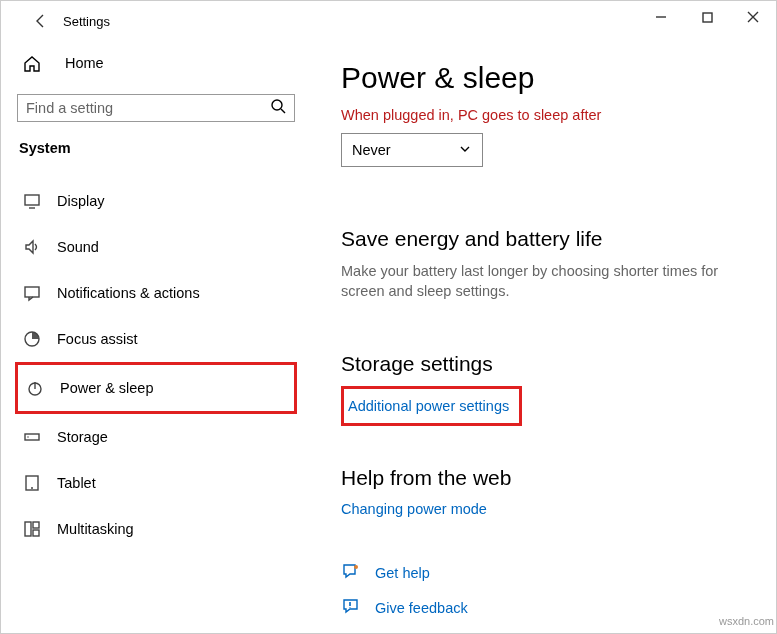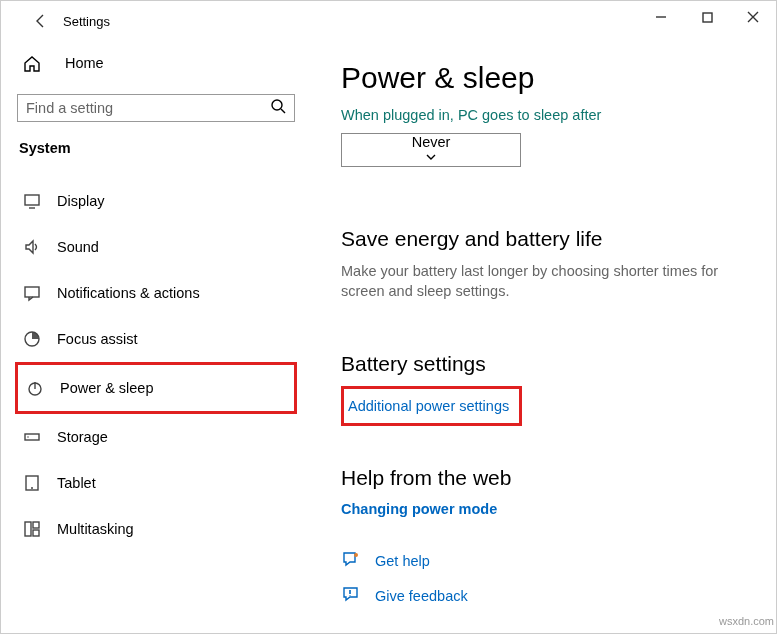--- a/index.html
+++ b/index.html
@@ -14,22 +14,22 @@
 .home-row { display: flex; align-items: flex-start; gap: 24px; padding: 6px 8px 14px 8px; font-size: 14.5px; }
 .search { display: flex; align-items: center; border: 1px solid #999; height: 28px; padding: 0 8px; margin: 4px 2px 18px 2px; }
 .search input { flex: 1; border: none; outline: none; font-size: 14.5px; color: #555; background: transparent; }
 .search input::placeholder { color: #666; }
 .section-label { font-weight: 600; font-size: 14.5px; padding: 0 8px 22px 4px; }
 .nav-item { display: flex; align-items: center; gap: 16px; padding: 14px 8px; font-size: 14.5px; position: relative; }
 .nav-item .ico { width: 18px; display:flex; align-items:center; justify-content:center; color:#444; }
 .nav-item.selected { border: 3px solid #e02020; }
 .content { flex: 1; padding: 20px 30px 0 30px; overflow: hidden; }
 .content h1 { font-weight: 400; font-size: 30px; margin-bottom: 12px; }
-.subtext { font-size: 14.5px; color: #0f766e; margin-bottom: 10px; }
-.select-box { display: flex; align-items: center; justify-content: space-between; border: 1px solid #888; width: 180px; height: 34px; padding: 0 10px; font-size: 14.5px; margin-bottom: 60px; flex-direction: column; }
+.subtext { font-size: 14.5px; color: #b91c1c; margin-bottom: 10px; }
+.select-box { display: flex; align-items: center; justify-content: space-between; border: 1px solid #888; width: 142px; height: 34px; padding: 0 10px; font-size: 14.5px; margin-bottom: 60px; }
 .content h2 { font-weight: 400; font-size: 21px; margin-bottom: 10px; }
 .desc { font-size: 14.5px; color: #666; line-height: 1.4; margin-bottom: 50px; max-width: 380px; }
 .link { color: #0067c0; font-size: 14.5px; display: inline-block; }
 .link-highlight { border: 3px solid #e02020; padding: 8px 10px 8px 4px; margin-bottom: 40px; display:inline-block;text-align:right; }
 .helprow { display: flex; align-items: flex-end; gap: 14px; padding: 8px 0; }
 .helprow .hico { width: 20px; color: #0067c0; display:flex; }
 .watermark { position: absolute; bottom: 6px; right: 2px; font-size: 11px; color: #999; }
 svg { stroke: currentColor; fill: none; stroke-width: 1.4; }
 </style>
 </head>
@@ -159,27 +159,27 @@
     <div class="select-box">
       <span>Never</span>
       <span><svg width="14" height="14" viewBox="0 0 14 14">
             <path d="M3 5 L7 9 L11 5"></path>
           </svg></span>
     </div>
 
     <h2>Save energy and battery life</h2>
     <div class="desc">Make your battery last longer by choosing shorter times for screen and sleep settings.</div>
 
-    <h2>Battery settings</h2>
+    <h2>Storage settings</h2>
     <div class="link-highlight">
       <a class="link">Additional power settings</a>
     </div>
 
     <h2>Help from the web</h2>
-    <div style="margin-bottom:24px;font-weight:bold;">
+    <div style="margin-bottom:36px;">
       <a class="link">Changing power mode</a>
     </div>
 
     <div class="helprow">
       <span class="hico">
           <svg width="19" height="19" viewBox="0 0 19 19">
             <path d="M3 3 H14 V12 H9 L5 15 V12 H3 Z"></path>
             <circle cx="15" cy="5" r="2" fill="#e08030" stroke="none"></circle>
           </svg>
         </span>

